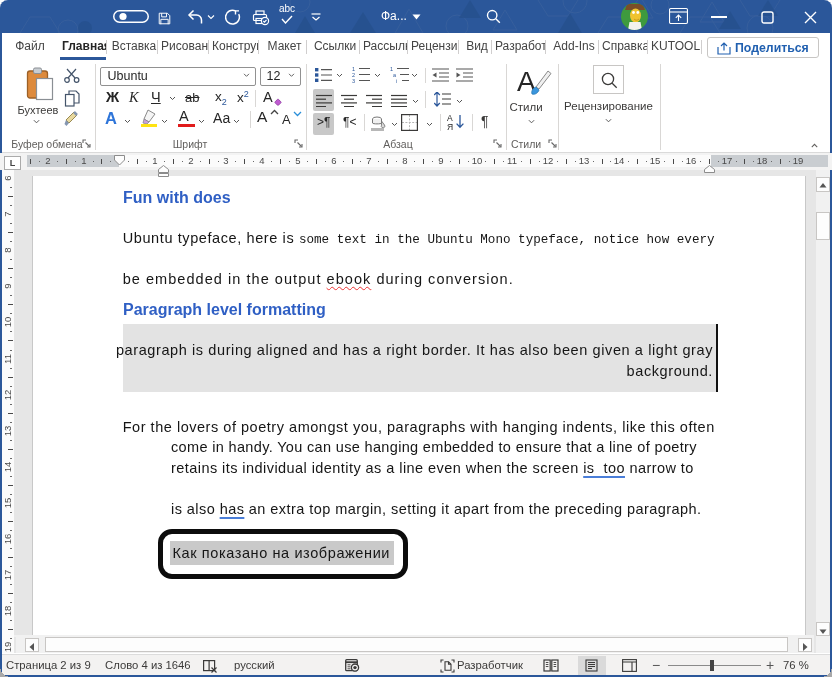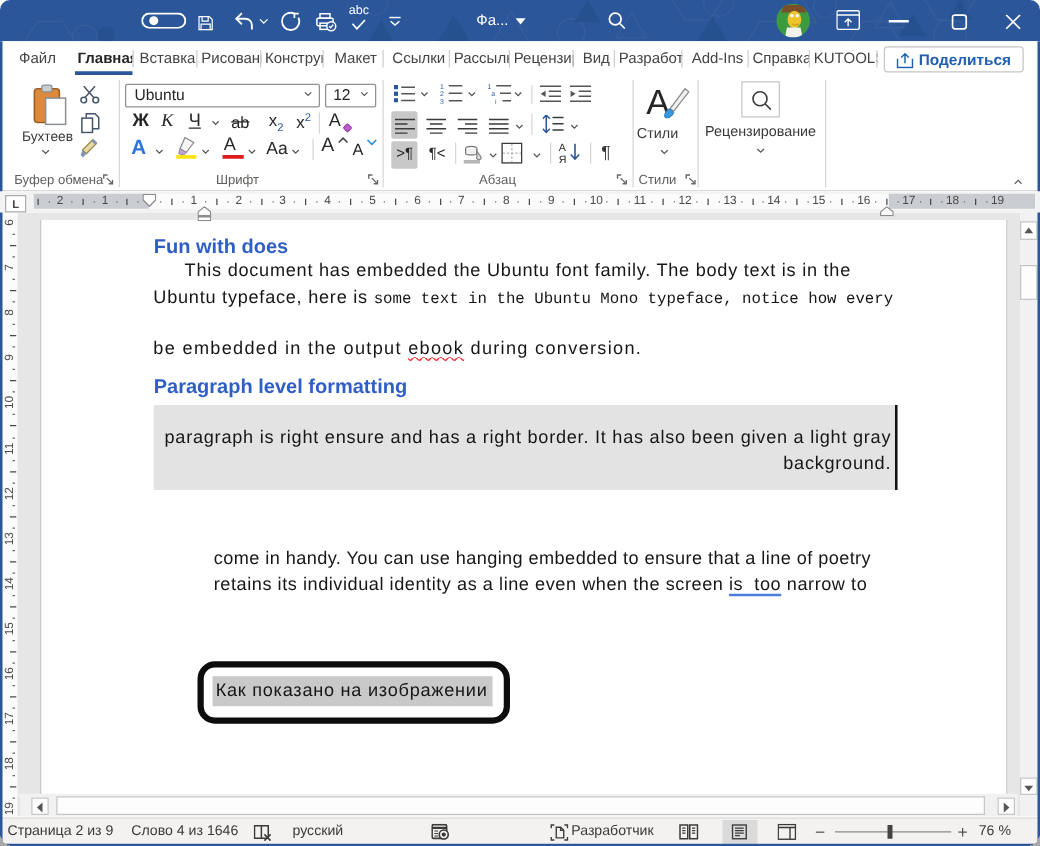--- a/index.html
+++ b/index.html
@@ -589,29 +589,30 @@
       <div class="vd" style="top:396.1px"></div>
       <div class="vd" style="top:414.1px"></div>
       <div class="vt" style="top:423.1px"></div>
       <div class="vd" style="top:432.2px"></div>
       <div class="vd" style="top:450.2px"></div>
       <div class="vt" style="top:459.2px"></div>
       <div class="vd" style="top:468.3px"></div>
     </div>
     <div id="page">
       <div class="dline" style="left:90px;top:13.199999999999989px;"><span style="font-size:16px;letter-spacing:0;font-weight:bold;color:#2f5fc4">Fun with does</span></div>
-      <div class="dline" style="left:114.69999999999999px;top:32.400000000000006px;">This document has embedded the Ubuntu font family. The body text is in the</div>
       <div class="dline" style="left:89.7px;top:52.69999999999999px;">Ubuntu typeface, here is <span class="mono">some text in the Ubuntu Mono typeface, notice how every</span></div>
       <div class="dline" style="left:90px;top:125.39999999999998px;"><span style="font-size:16px;letter-spacing:0;font-weight:bold;color:#2f5fc4">Paragraph level formatting</span></div>
       <div class="dline" style="left:89.7px;top:93.60000000000002px;letter-spacing:1.05px">be embedded in the output <span class="sq">ebook</span> during conversion.</div>
       <div class="abs" style="left:89.7px;top:148px;width:595.3px;height:68px;background:#e3e3e3;border-right:2.2px solid #111"></div>
-      <div class="dline" style="left:680px;top:165.39999999999998px;transform:translateX(-100%)">paragraph is right ensure and has a right border. It has also been given a light gray</div>
+      <div class="dline" style="left:680px;top:165.39999999999998px;transform:translateX(-100%)">paragraph is during aligned and has a right border. It has also been given a light gray</div>
       <div class="dline" style="left:680px;top:186.39999999999998px;transform:translateX(-100%)">background.</div>
+      <div class="dline" style="left:89.7px;top:241.89999999999998px;letter-spacing:0.53px">For the lovers of poetry amongst you, paragraphs with hanging indents, like this often</div>
       <div class="dline" style="left:138px;top:262.4px;letter-spacing:0.34px">come in handy. You can use hanging embedded to ensure that a line of poetry</div>
       <div class="dline" style="left:138px;top:282.9px;letter-spacing:0.44px">retains its individual identity as a line even when the screen <span class="bu">is&nbsp;&nbsp;too</span> narrow to</div>
+      <div class="dline" style="left:138px;top:323.9px;letter-spacing:0.44px">is also <span class="bu">has</span> an extra top margin, setting it apart from the preceding paragraph.</div>
       <div class="abs" style="left:124.7px;top:353px;width:250px;height:49.5px;border:5px solid #0c0c0c;border-radius:14px"></div>
       <div class="abs" style="left:137px;top:365px;width:224px;height:24px;background:#c9c9c9"></div>
       <div class="dline" style="left:139.5px;top:367.9px;">Как показано на изображении</div>
     </div>
     <div class="abs" style="left:816px;top:0;width:14px;height:483px;background:#f1f1f1"></div>
     <div class="sbtn" style="left:816px;top:7px;width:14px;height:15px"><svg width="12" height="13" viewBox="0 0 12 13">
         <path d="M6 4 l3.5 4.5 h-7 z" fill="#555"></path>
       </svg></div>
     <div class="sbtn" style="left:816px;top:42px;width:14px;height:28px"></div>
     <div class="sbtn" style="left:816px;top:452px;width:14px;height:14px;"><svg width="12" height="12" viewBox="0 0 12 12">

